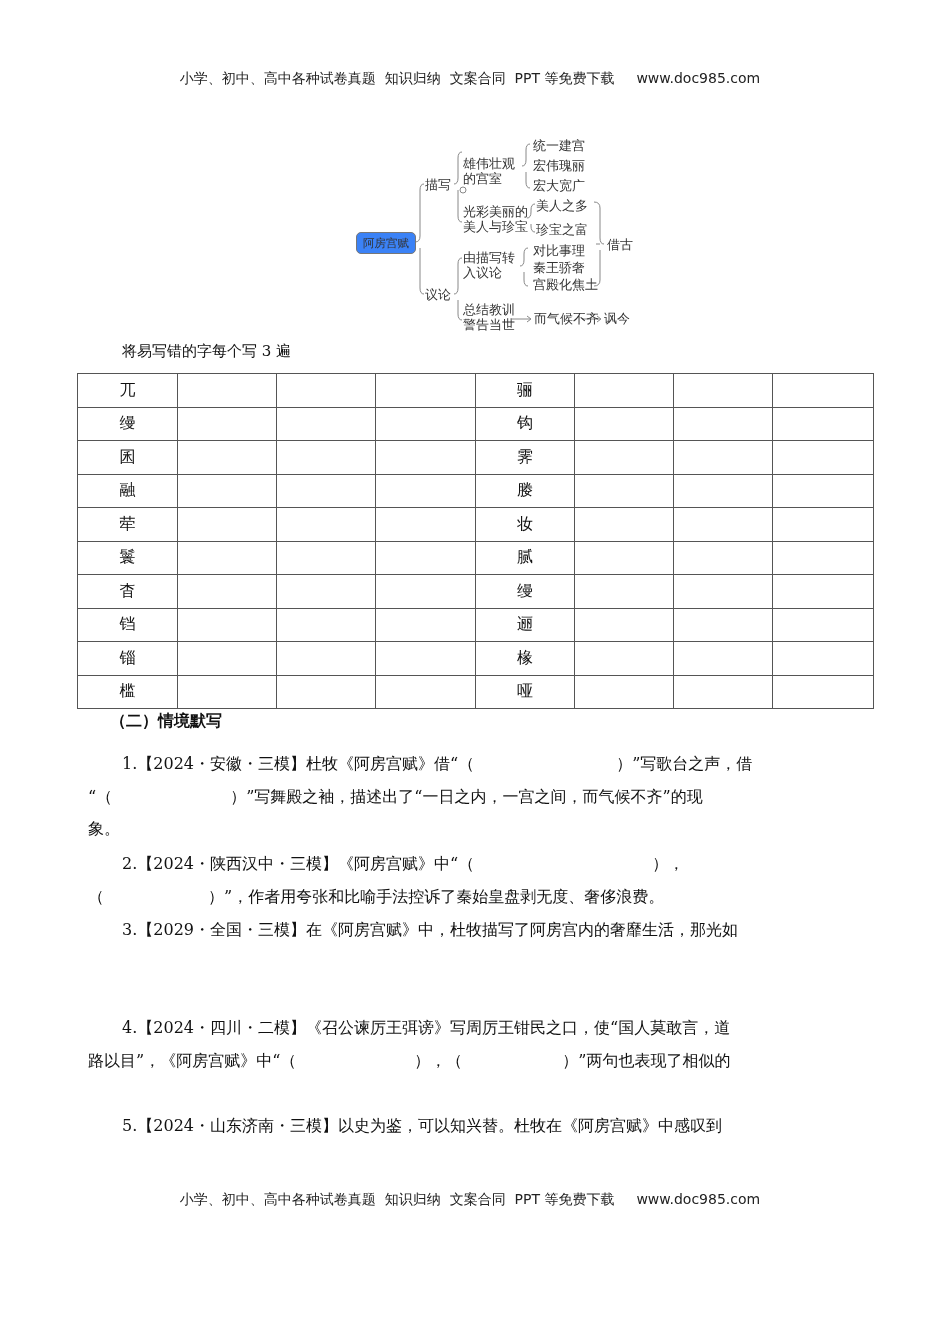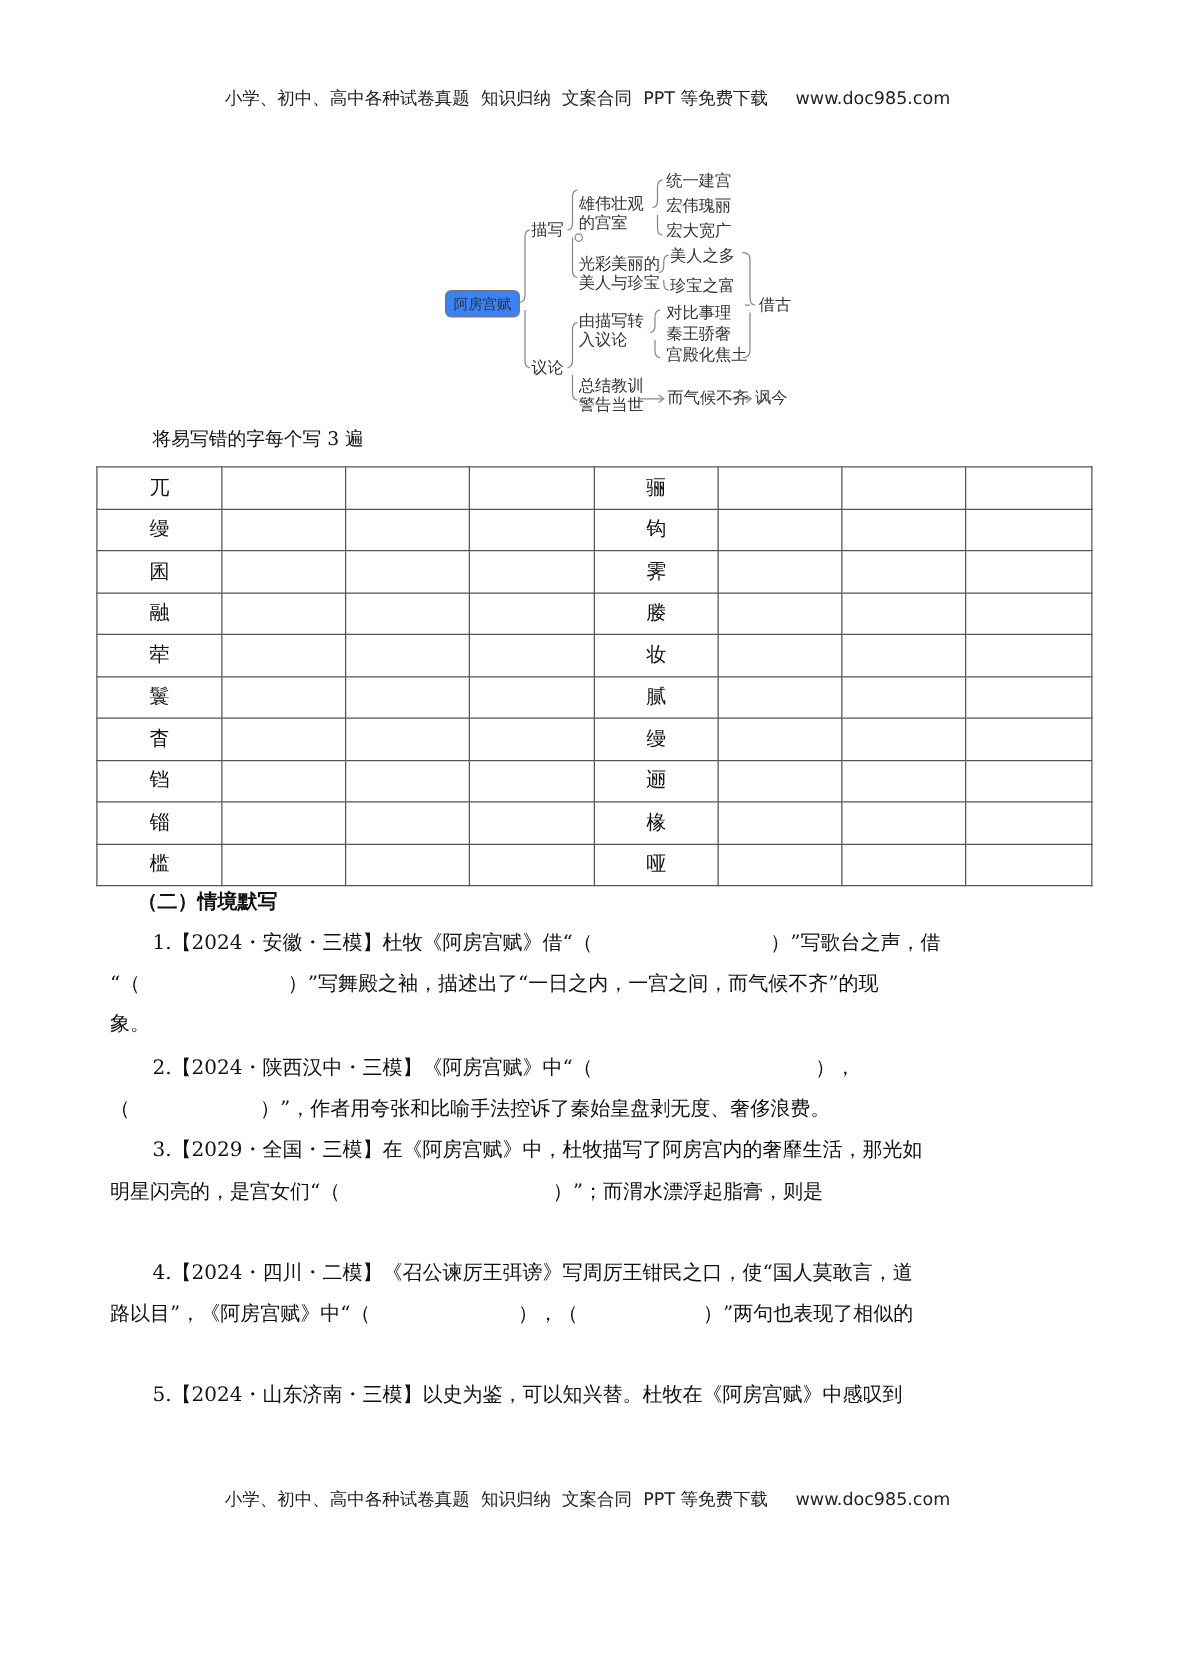--- a/index.html
+++ b/index.html
@@ -36,21 +36,21 @@
   table.chars td {
     border: 1px solid #555; height: 32.5px; padding: 0;
     text-align: center; font-size: 16px; vertical-align: middle;
   }
 
   .section-title {
     position: absolute; left: 110px; top: 711px;
     font-family: "DejaVu Sans", "Liberation Sans", sans-serif;
     font-weight: bold; font-size: 16px;
   }
-  .q { position: absolute; left: 88px; width: 774px; font-size: 16px; line-height: 32.5px; text-align: justify; }
+  .q { position: absolute; left: 88px; width: 774px; font-size: 16px; line-height: 32.5px; text-align: justify; margin-top: 10px; }
   .q .line { display: block; height: 32.5px; white-space: pre; }
   .q .first { padding-left: 34px; }
   .blank { display: inline-block; }
 </style>
 </head>
 <body>
 
 <div class="header"><span>小学、初中、高中各种试卷真题  知识归纳  文案合同  PPT 等免费下载</span><span class="url">www.doc985.com</span></div>
 
 <div class="diagram">
@@ -222,21 +222,20 @@
   <span class="line">象。</span>
 </div>
 
 <div class="q" style="top:838px">
   <span class="line first"><span>2.【2024・陕西汉中・三模】《阿房宫赋》中“（</span><span class="blank" style="width:178px"></span><span>），</span></span>
   <span class="line"><span>（</span><span class="blank" style="width:104px"></span><span>）”，作者用夸张和比喻手法控诉了秦始皇盘剥无度、奢侈浪费。</span></span>
 </div>
 
 <div class="q" style="top:904px">
   <span class="line first">3.【2029・全国・三模】在《阿房宫赋》中，杜牧描写了阿房宫内的奢靡生活，那光如</span>
-  <span class="line"><span>明星闪亮的，是宫女们“（</span><span class="blank" style="width:170px"></span><span>）”；而渭水漂浮起脂膏，则是</span></span>
 </div>
 
 <div class="q" style="top:1002px">
   <span class="line first">4.【2024・四川・二模】《召公谏厉王弭谤》写周厉王钳民之口，使“国人莫敢言，道</span>
   <span class="line"><span>路以目”，《阿房宫赋》中“（</span><span class="blank" style="width:118px"></span><span>），（</span><span class="blank" style="width:100px"></span><span>）”两句也表现了相似的</span></span>
 </div>
 
 <div class="q" style="top:1100px">
   <span class="line first">5.【2024・山东济南・三模】以史为鉴，可以知兴替。杜牧在《阿房宫赋》中感叹到</span>
 </div>

